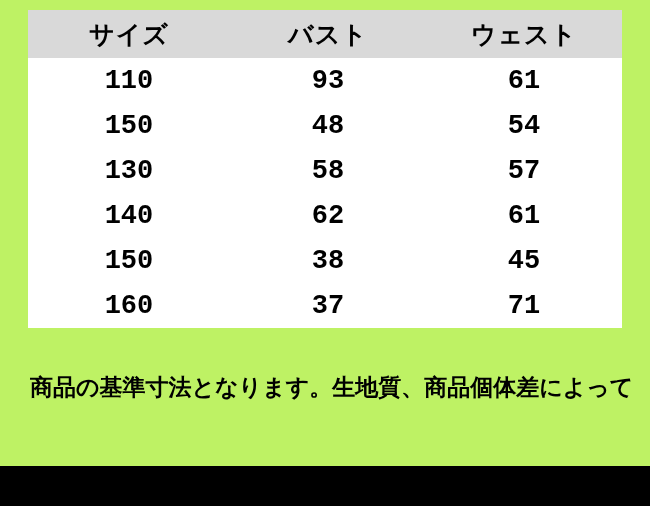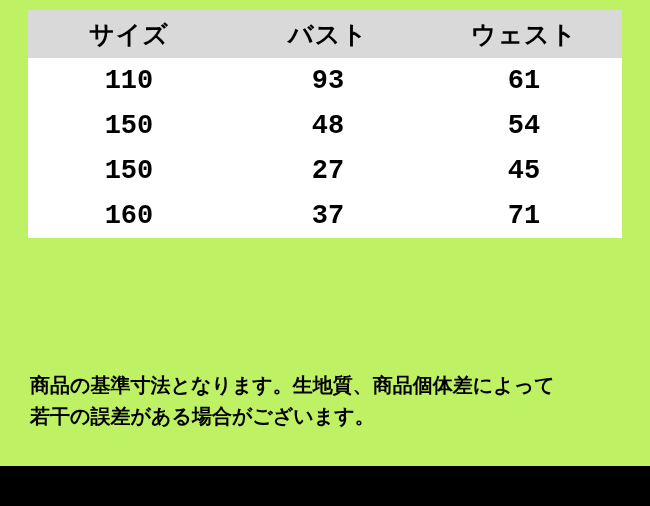--- a/index.html
+++ b/index.html
@@ -61,21 +61,21 @@
   .col-size { width: 34%; }
   .col-bust { width: 33%; }
   .col-waist { width: 33%; }
 
   .note {
     position: absolute;
     left: 30px;
     top: 370px;
     width: 600px;
     font-family: "DejaVu Sans", sans-serif;
-    font-size: 20px;
+    font-size: 23px;
     font-weight: bold;
     color: #000000;
     line-height: 1.55;
     letter-spacing: 0px;
   }
   .note-line {
     display: block;
     white-space: nowrap;
   }
   .bottom-bar {
@@ -106,33 +106,42 @@
           <td class="col-size">110</td>
           <td class="col-bust">93</td>
           <td class="col-waist">61</td>
         </tr>
         <tr>
           <td class="col-size">150</td>
           <td class="col-bust">48</td>
           <td class="col-waist">54</td>
         </tr>
         <tr>
+          <td class="col-size">130</td>
+          <td class="col-bust">58</td>
+          <td class="col-waist">57</td>
+        </tr>
+        <tr>
+          <td class="col-size">140</td>
+          <td class="col-bust">62</td>
+          <td class="col-waist">61</td>
+        </tr>
+        <tr>
           <td class="col-size">150</td>
-          <td class="col-bust">27</td>
+          <td class="col-bust">38</td>
           <td class="col-waist">45</td>
         </tr>
         <tr>
           <td class="col-size">160</td>
           <td class="col-bust">37</td>
           <td class="col-waist">71</td>
         </tr>
       </tbody>
     </table>
   </div>
 
   <div class="note">
     <span class="note-line">商品の基準寸法となります。生地質、商品個体差によって</span>
-    <span class="note-line">若干の誤差がある場合がございます。</span>
   </div>
 
   <div class="bottom-bar"></div>
 
 </div>
 
 </body></html>

